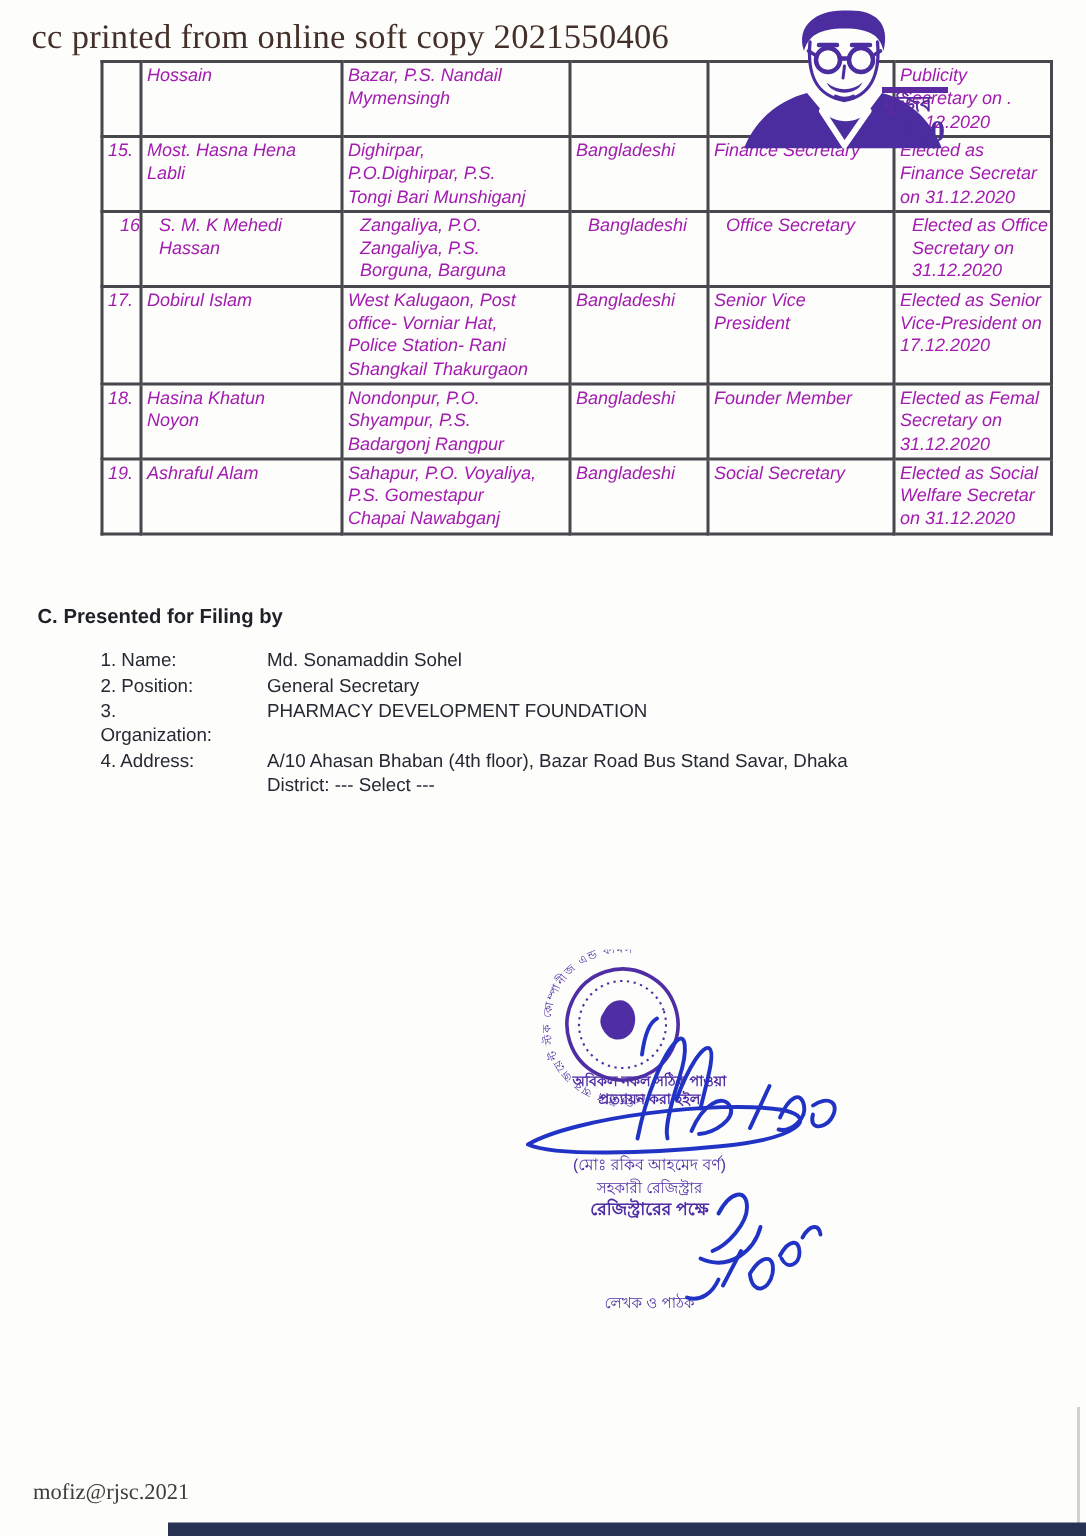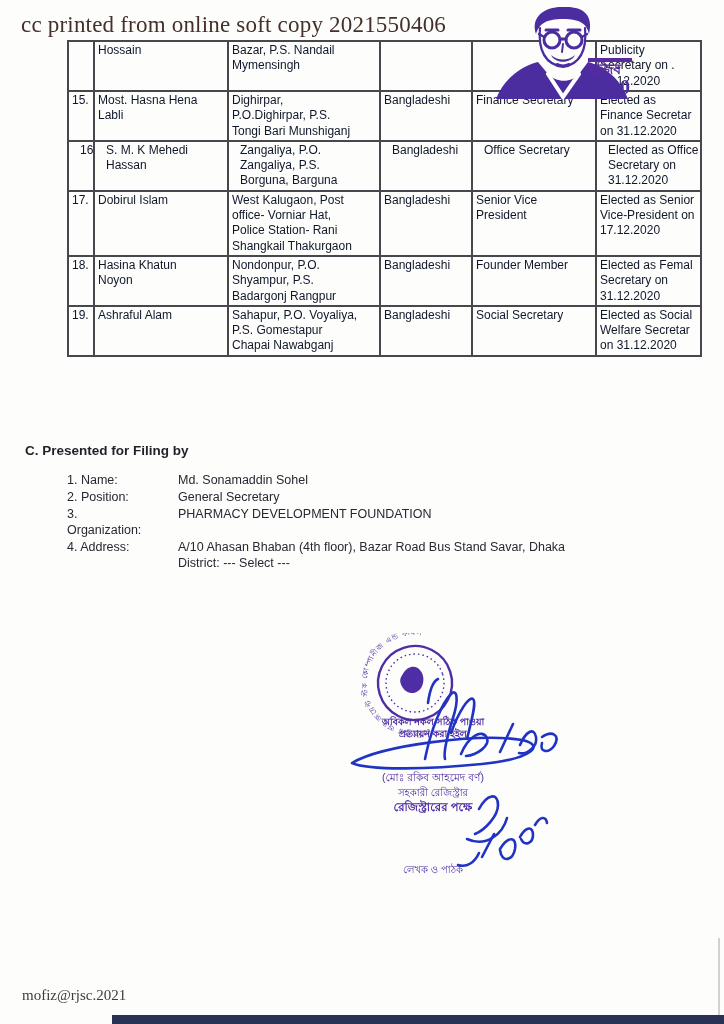--- a/index.html
+++ b/index.html
@@ -6,28 +6,28 @@
   .page{position:relative;width:724px;height:1024px;background:#fdfdfb;overflow:hidden;
         font-family:"Liberation Sans",sans-serif;color:#262833;}
   .header-note{position:absolute;left:21px;top:12px;font-family:"Liberation Serif",serif;
         font-size:23px;color:#44302a;letter-spacing:.2px;}
   .footer-note{position:absolute;left:22px;top:987px;font-family:"Liberation Serif",serif;
         font-size:15px;color:#3c3c3c;}
   
   table.members{position:absolute;left:67px;top:40px;border-collapse:collapse;table-layout:fixed;
         width:633px;font-size:12px;line-height:15.3px;}
   table.members td{border:2px solid #47474d;vertical-align:top;padding:1px 2px 1px 3px;
-        white-space:pre;overflow:hidden;color:#0f172a;}
+        white-space:pre;overflow:hidden;color:#a21caf;font-style:italic;}
   tr.r0 td{height:46px;}  tr.r1 td{height:58px;}  tr.r2 td{height:41px;}
   tr.r3 td{height:44px;padding-left:11px;}  tr.r4 td{height:59px;}  tr.r5 td{height:45px;}
   tr.r6 td{height:41px;margin-top:36px;}
   
   .mujib-logo{position:absolute;left:488px;top:4px;width:162px;height:95px;}
   
-  .section-c{position:absolute;left:25px;top:403px;width:640px;margin-top:40px;}
+  .section-c{position:absolute;left:25px;top:403px;width:640px;}
   .section-c .title{font-weight:bold;font-size:13.5px;color:#1f2129;}
   .filing-list{margin-top:14px;margin-left:42px;}
   .filing-row{display:flex;align-items:flex-start;margin-bottom:1px;font-size:12.5px;line-height:16px;}
   .filing-row .lbl{width:111px;white-space:pre-line;flex:none;}
   .filing-row .val{white-space:pre-line;}
   .filing-row.dated{margin-top:7px;}
   
   .stamp-text{position:absolute;left:348px;width:170px;text-align:center;
         color:#4f2da5;font-size:10px;line-height:12px;white-space:nowrap;}
   .stamp-art{position:absolute;left:330px;top:633px;width:272px;height:246px;}

